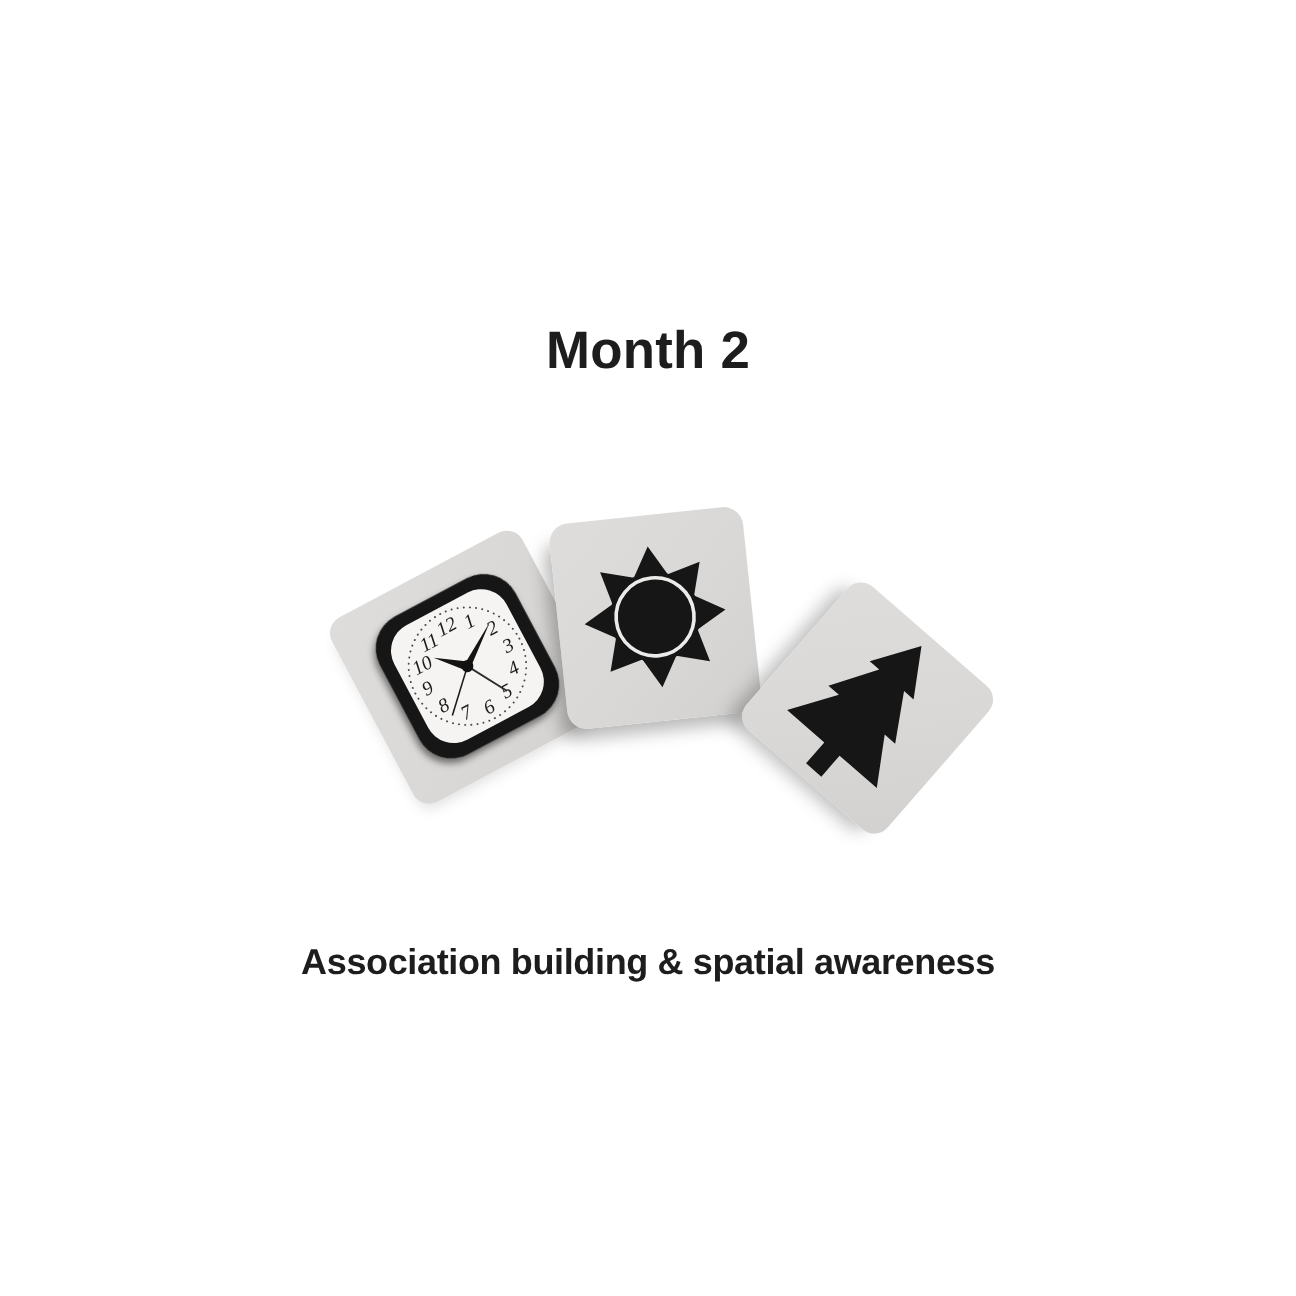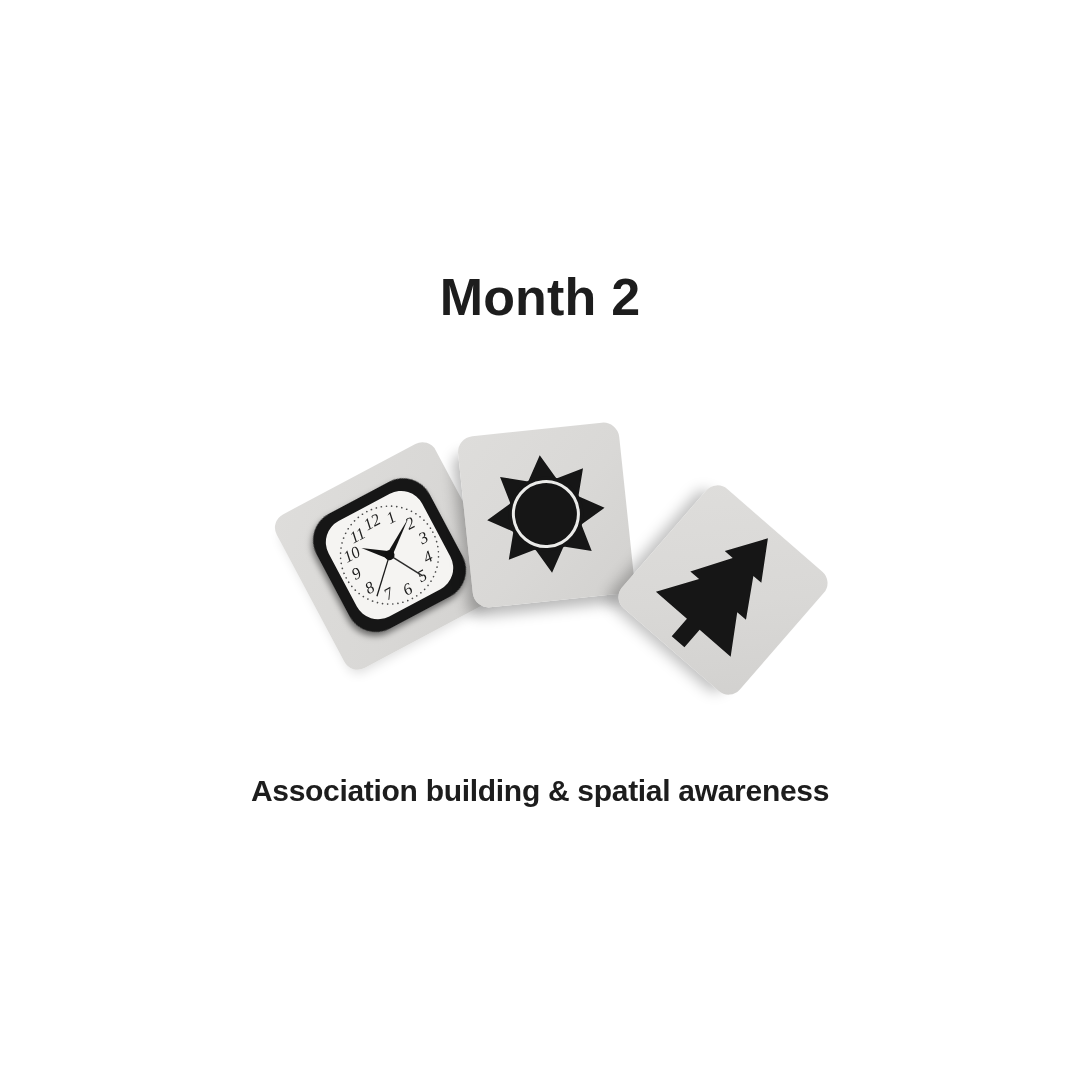--- a/index.html
+++ b/index.html
@@ -1,24 +1,24 @@
 <!DOCTYPE html>
 <html><head>
 <meta charset="utf-8">
 <style>
   html,body{margin:0;padding:0;}
   body{width:1080px;height:1080px;background:#ffffff;overflow:hidden;
        font-family:"Liberation Sans",sans-serif;}
   .stage{position:relative;width:1080px;height:1080px;background:#ffffff;}
 
   .title{position:absolute;left:0;right:0;top:271px;margin:0;
-         text-align:center;font-size:52px;font-weight:700;line-height:1;
+         text-align:center;font-size:44px;font-weight:700;line-height:1;
          color:#1d1d1d;letter-spacing:0.2px;}
 
-  .caption{position:absolute;left:0;right:0;top:776px;margin:0;
+  .caption{position:absolute;left:0;right:0;top:776px;margin:12px;
            text-align:center;font-size:30px;font-weight:700;line-height:1;
            color:#1d1d1d;letter-spacing:-0.3px;}
 
   .cards{position:absolute;left:0;top:0;width:1080px;height:1080px;}
 
   .card{position:absolute;background:linear-gradient(135deg,#dedddb 0%,#d9d8d6 55%,#d2d1cf 100%);
         border-radius:15px;}
   .card svg{display:block;width:100%;height:100%;}
 
   .card-clock{left:300px;top:469px;width:180px;height:174px;

